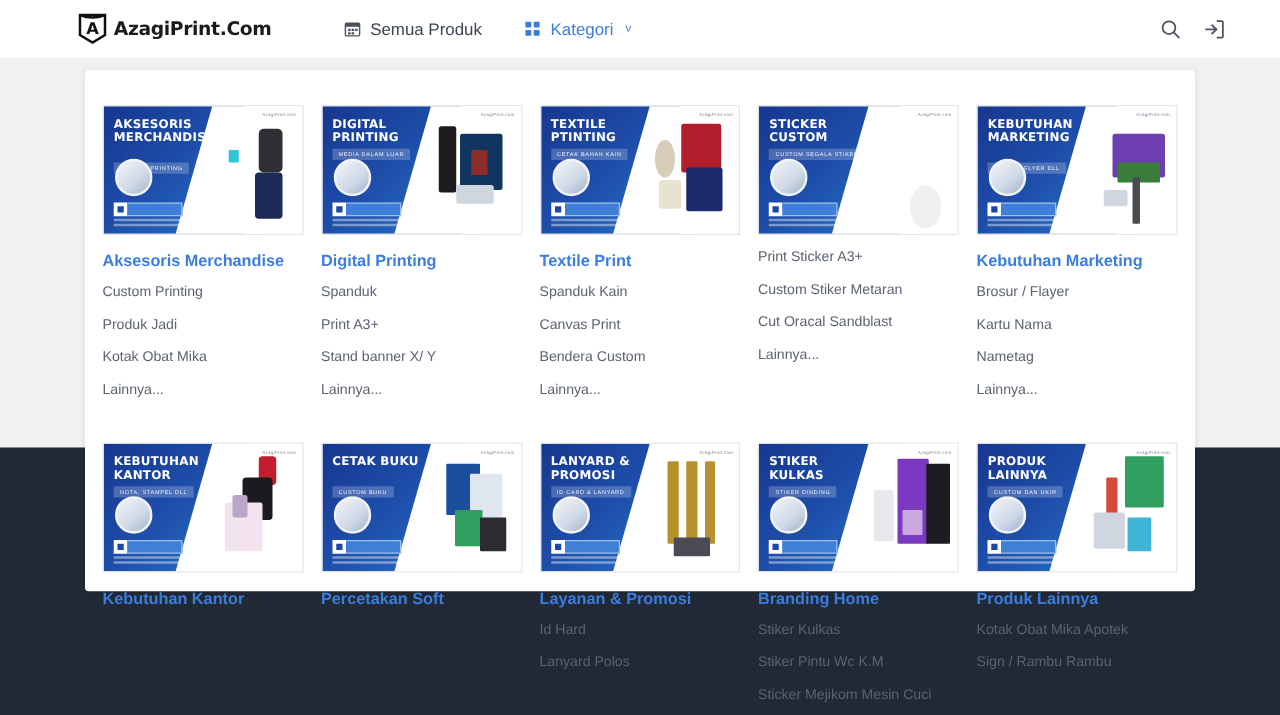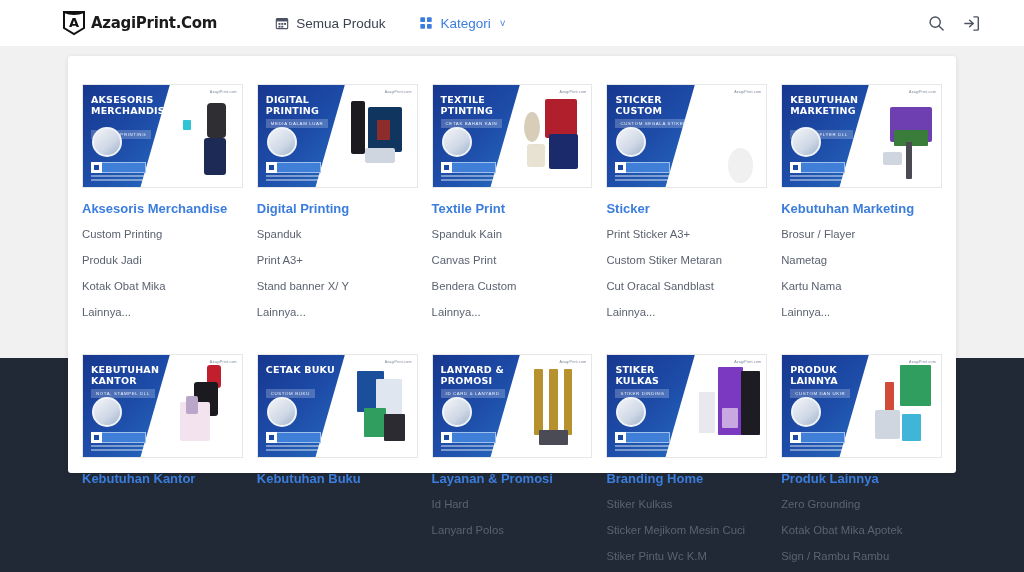--- a/index.html
+++ b/index.html
@@ -386,21 +386,20 @@
                 <b></b>
               </span>
         <span class="pill"></span>
       </div>
       <div class="tiny-lines">
         <span></span>
               <span></span>
       </div>
     </div>
 
-    <a class="cat-title">Sticker</a>
 
     <ul class="cat-list">
       <li>
         <a>Print Sticker A3+</a></li>
       <li>
         <a>Custom Stiker Metaran</a></li>
       <li>
         <a>Cut Oracal Sandblast</a></li>
       <li>
         <a class="more">Lainnya...</a></li>
@@ -432,23 +431,23 @@
               <span></span>
       </div>
     </div>
 
     <a class="cat-title">Kebutuhan Marketing</a>
 
     <ul class="cat-list">
       <li>
         <a>Brosur / Flayer</a></li>
       <li>
+        <a>Kartu Nama</a></li>
+      <li>
         <a>Nametag</a></li>
-      <li>
-        <a>Kartu Nama</a></li>
       <li>
         <a class="more">Lainnya...</a></li>
     </ul>
   </div>
         <div class="cat-card">
     <div class="banner">
       <div class="banner-left"></div>
       <div class="photo">
               <span class="ph" style="background:#c21f2e;left:52%;top:10%;width:20%;height:22%;border-radius:3px;"></span>
               <span class="ph" style="background:#1a1a1f;left:34%;top:26%;width:34%;height:34%;border-radius:3px;"></span>
@@ -496,21 +495,21 @@
                 <b></b>
               </span>
         <span class="pill"></span>
       </div>
       <div class="tiny-lines">
         <span></span>
               <span></span>
       </div>
     </div>
 
-    <a class="cat-title">Kebutuhan Buku</a>
+    <a class="cat-title">Percetakan Soft</a>
 
   </div>
         <div class="cat-card">
     <div class="banner">
       <div class="banner-left"></div>
       <div class="photo">
               <span class="ph" style="background:#b8912f;left:22%;top:14%;width:12%;height:64%;border-radius:1px;"></span>
               <span class="ph" style="background:#b8912f;left:42%;top:14%;width:12%;height:64%;border-radius:1px;"></span>
               <span class="ph" style="background:#b8912f;left:62%;top:14%;width:12%;height:64%;border-radius:1px;"></span>
               <span class="ph" style="background:#4b4b55;left:28%;top:74%;width:40%;height:14%;border-radius:1px;"></span>
@@ -569,23 +568,23 @@
               <span></span>
       </div>
     </div>
 
     <a class="cat-title">Branding Home</a>
 
     <ul class="cat-list">
       <li>
         <a>Stiker Kulkas</a></li>
       <li>
+        <a>Stiker Pintu Wc K.M</a></li>
+      <li>
         <a>Sticker Mejikom Mesin Cuci</a></li>
-      <li>
-        <a>Stiker Pintu Wc K.M</a></li>
 
     </ul>
   </div>
         <div class="cat-card">
     <div class="banner">
       <div class="banner-left"></div>
       <div class="photo">
               <span class="ph" style="background:#2f9e5e;left:44%;top:10%;width:42%;height:40%;border-radius:1px;"></span>
               <span class="ph" style="background:#d24b3a;left:24%;top:26%;width:12%;height:38%;border-radius:1px;"></span>
               <span class="ph" style="background:#cfd6e0;left:10%;top:54%;width:34%;height:28%;border-radius:2px;"></span>
@@ -606,22 +605,20 @@
       <div class="tiny-lines">
         <span></span>
               <span></span>
       </div>
     </div>
 
     <a class="cat-title">Produk Lainnya</a>
 
     <ul class="cat-list">
       <li>
-        <a>Zero Grounding</a></li>
-      <li>
         <a>Kotak Obat Mika Apotek</a></li>
       <li>
         <a>Sign / Rambu Rambu</a></li>
 
     </ul>
   </div>
       </div>
   </div>
 
 </div>

